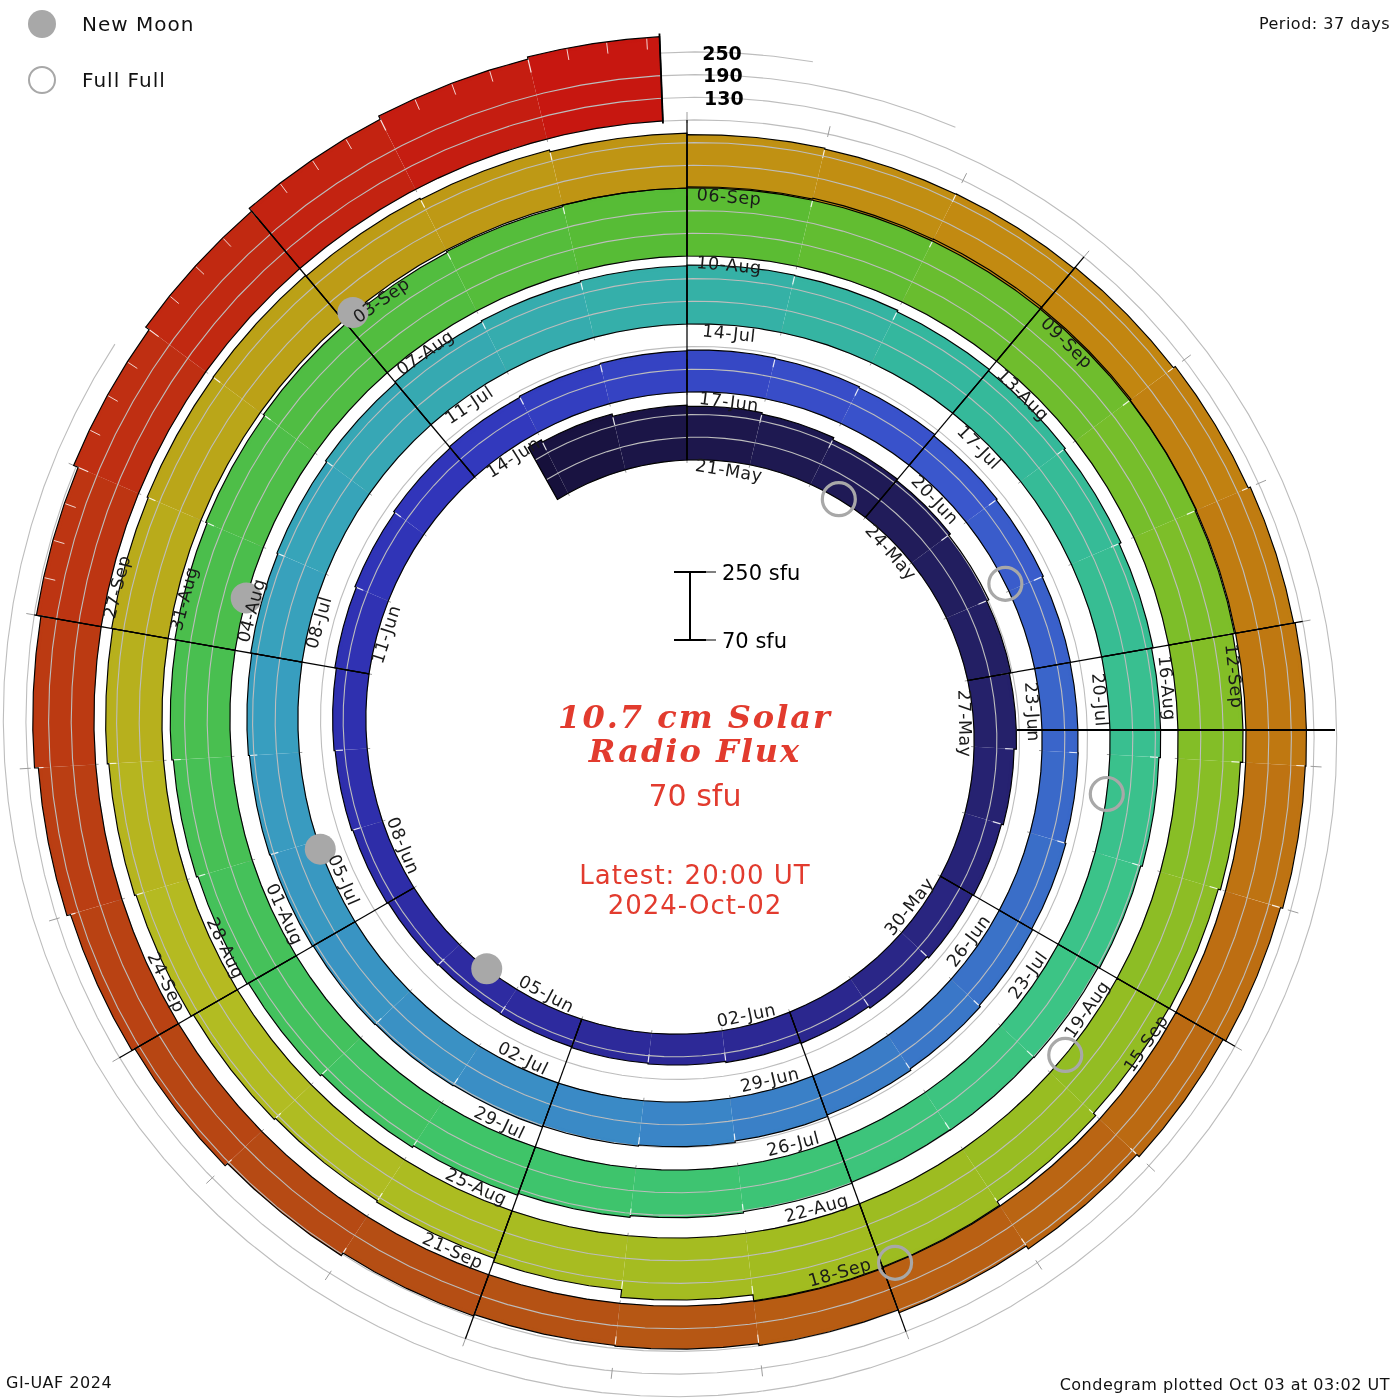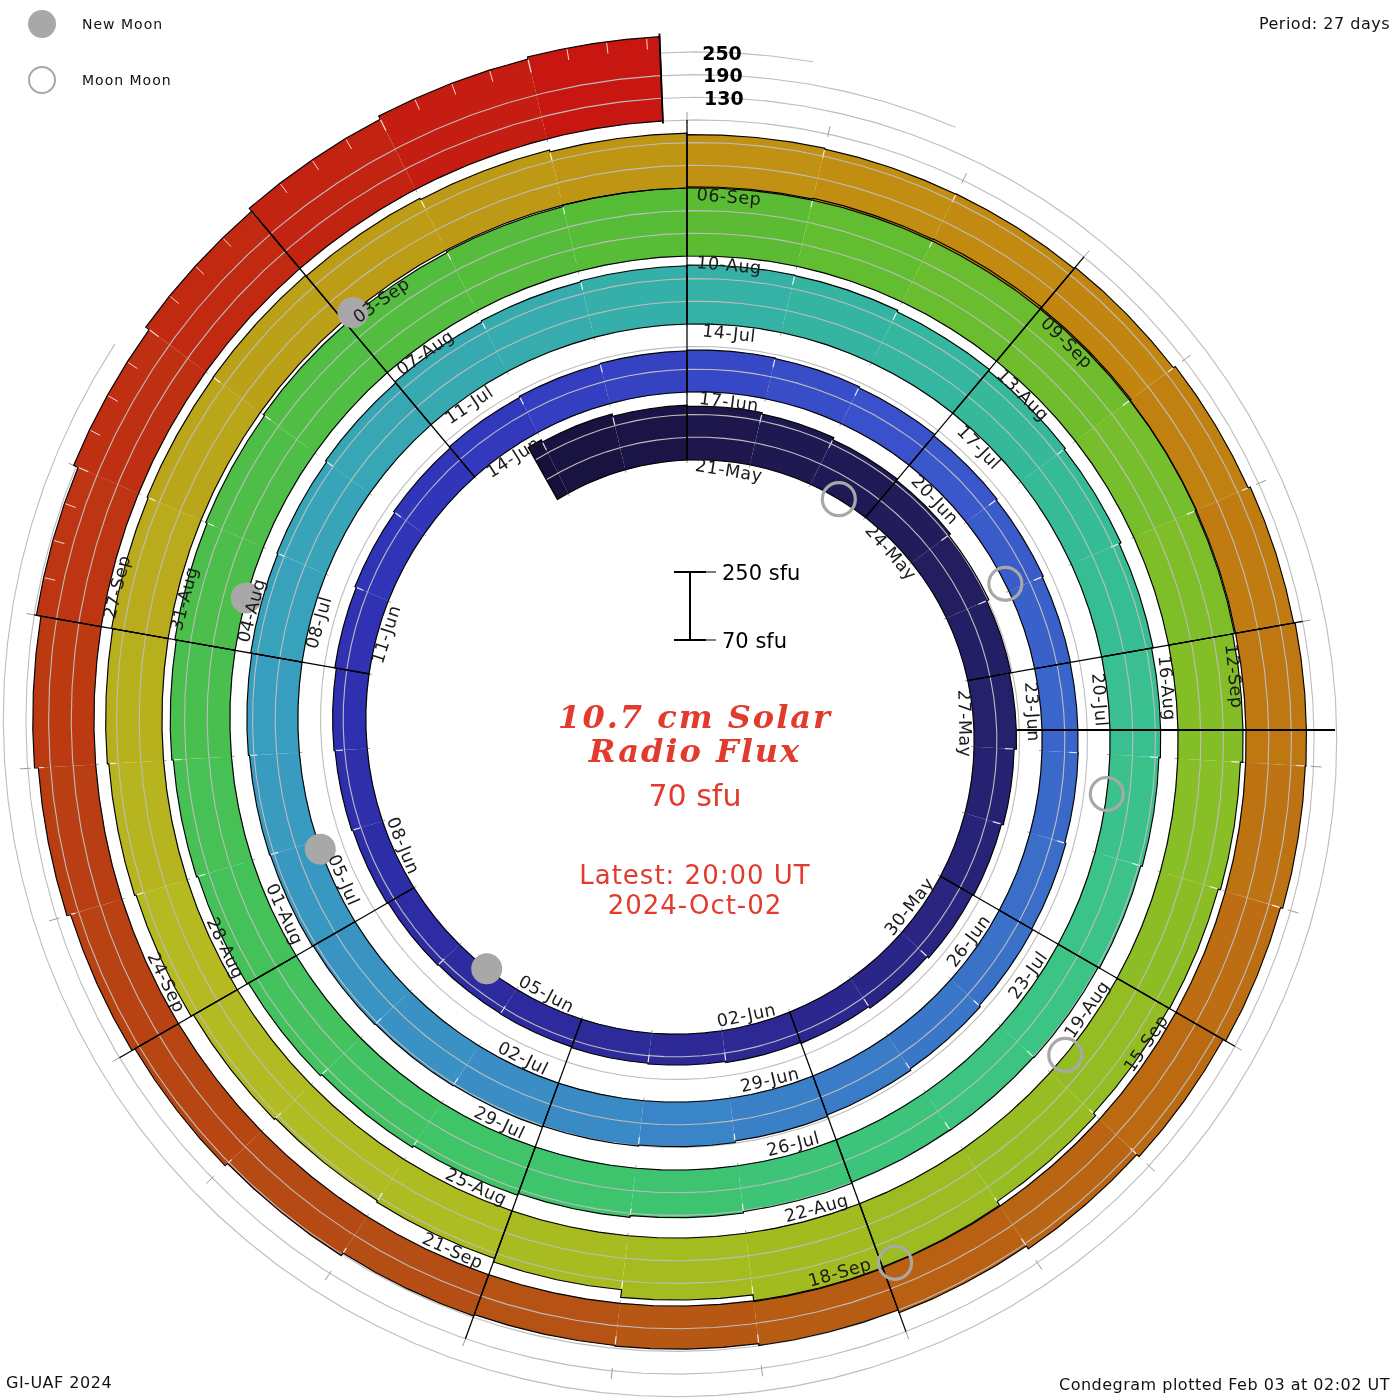--- a/index.html
+++ b/index.html
@@ -8,21 +8,21 @@
   svg{position:absolute;left:0;top:0;}
   .corner{position:absolute;font-size:16px;color:#111;letter-spacing:0.5px;}
   #period{top:14px;right:10px;}
   #credit-left{left:6px;bottom:8px;}
   #credit-right{right:10px;bottom:6px;}
   .legend{position:absolute;left:28px;top:4px;}
   .legend-row{display:flex;align-items:center;height:40px;margin-bottom:16px;}
   .legend-swatch{width:28px;height:28px;border-radius:50%;margin-right:26px;box-sizing:border-box;}
   .swatch-new{background:#a8a8a8;}
   .swatch-full{background:#fff;border:2.5px solid #a8a8a8;}
-  .legend-label{font-size:14px;color:#111;letter-spacing:1px;}
+  .legend-label{font-size:20px;color:#111;letter-spacing:1px;}
   text{font-family:"DejaVu Sans",sans-serif;}
   .scale-label{font-size:21px;fill:#000;}
   .title-line{font-family:"DejaVu Serif",serif;font-style:italic;font-weight:bold;
               font-size:32px;fill:var(--accent,#e23b2e);letter-spacing:2px;}
   .subtitle{font-size:30px;fill:var(--accent,#e23b2e);}
   .latest{font-size:26px;fill:var(--accent,#e23b2e);letter-spacing:1px;}
 </style>
 </head>
 <body>
 
@@ -813,20 +813,20 @@
     </g>
   </svg>
 
   <div class="legend">
     <div class="legend-row">
       <span class="legend-swatch swatch-new"></span>
       <span class="legend-label">New Moon</span>
     </div>
     <div class="legend-row">
       <span class="legend-swatch swatch-full"></span>
-      <span class="legend-label">Moon Moon</span>
+      <span class="legend-label">Full Full</span>
     </div>
   </div>
 
-  <div class="corner" id="period">Period: 27 days</div>
+  <div class="corner" id="period">Period: 37 days</div>
   <div class="corner" id="credit-left">GI-UAF 2024</div>
-  <div class="corner" id="credit-right">Condegram plotted Feb 03 at 02:02 UT</div>
+  <div class="corner" id="credit-right">Condegram plotted Oct 03 at 03:02 UT</div>
 </div>
 
 </body></html>

